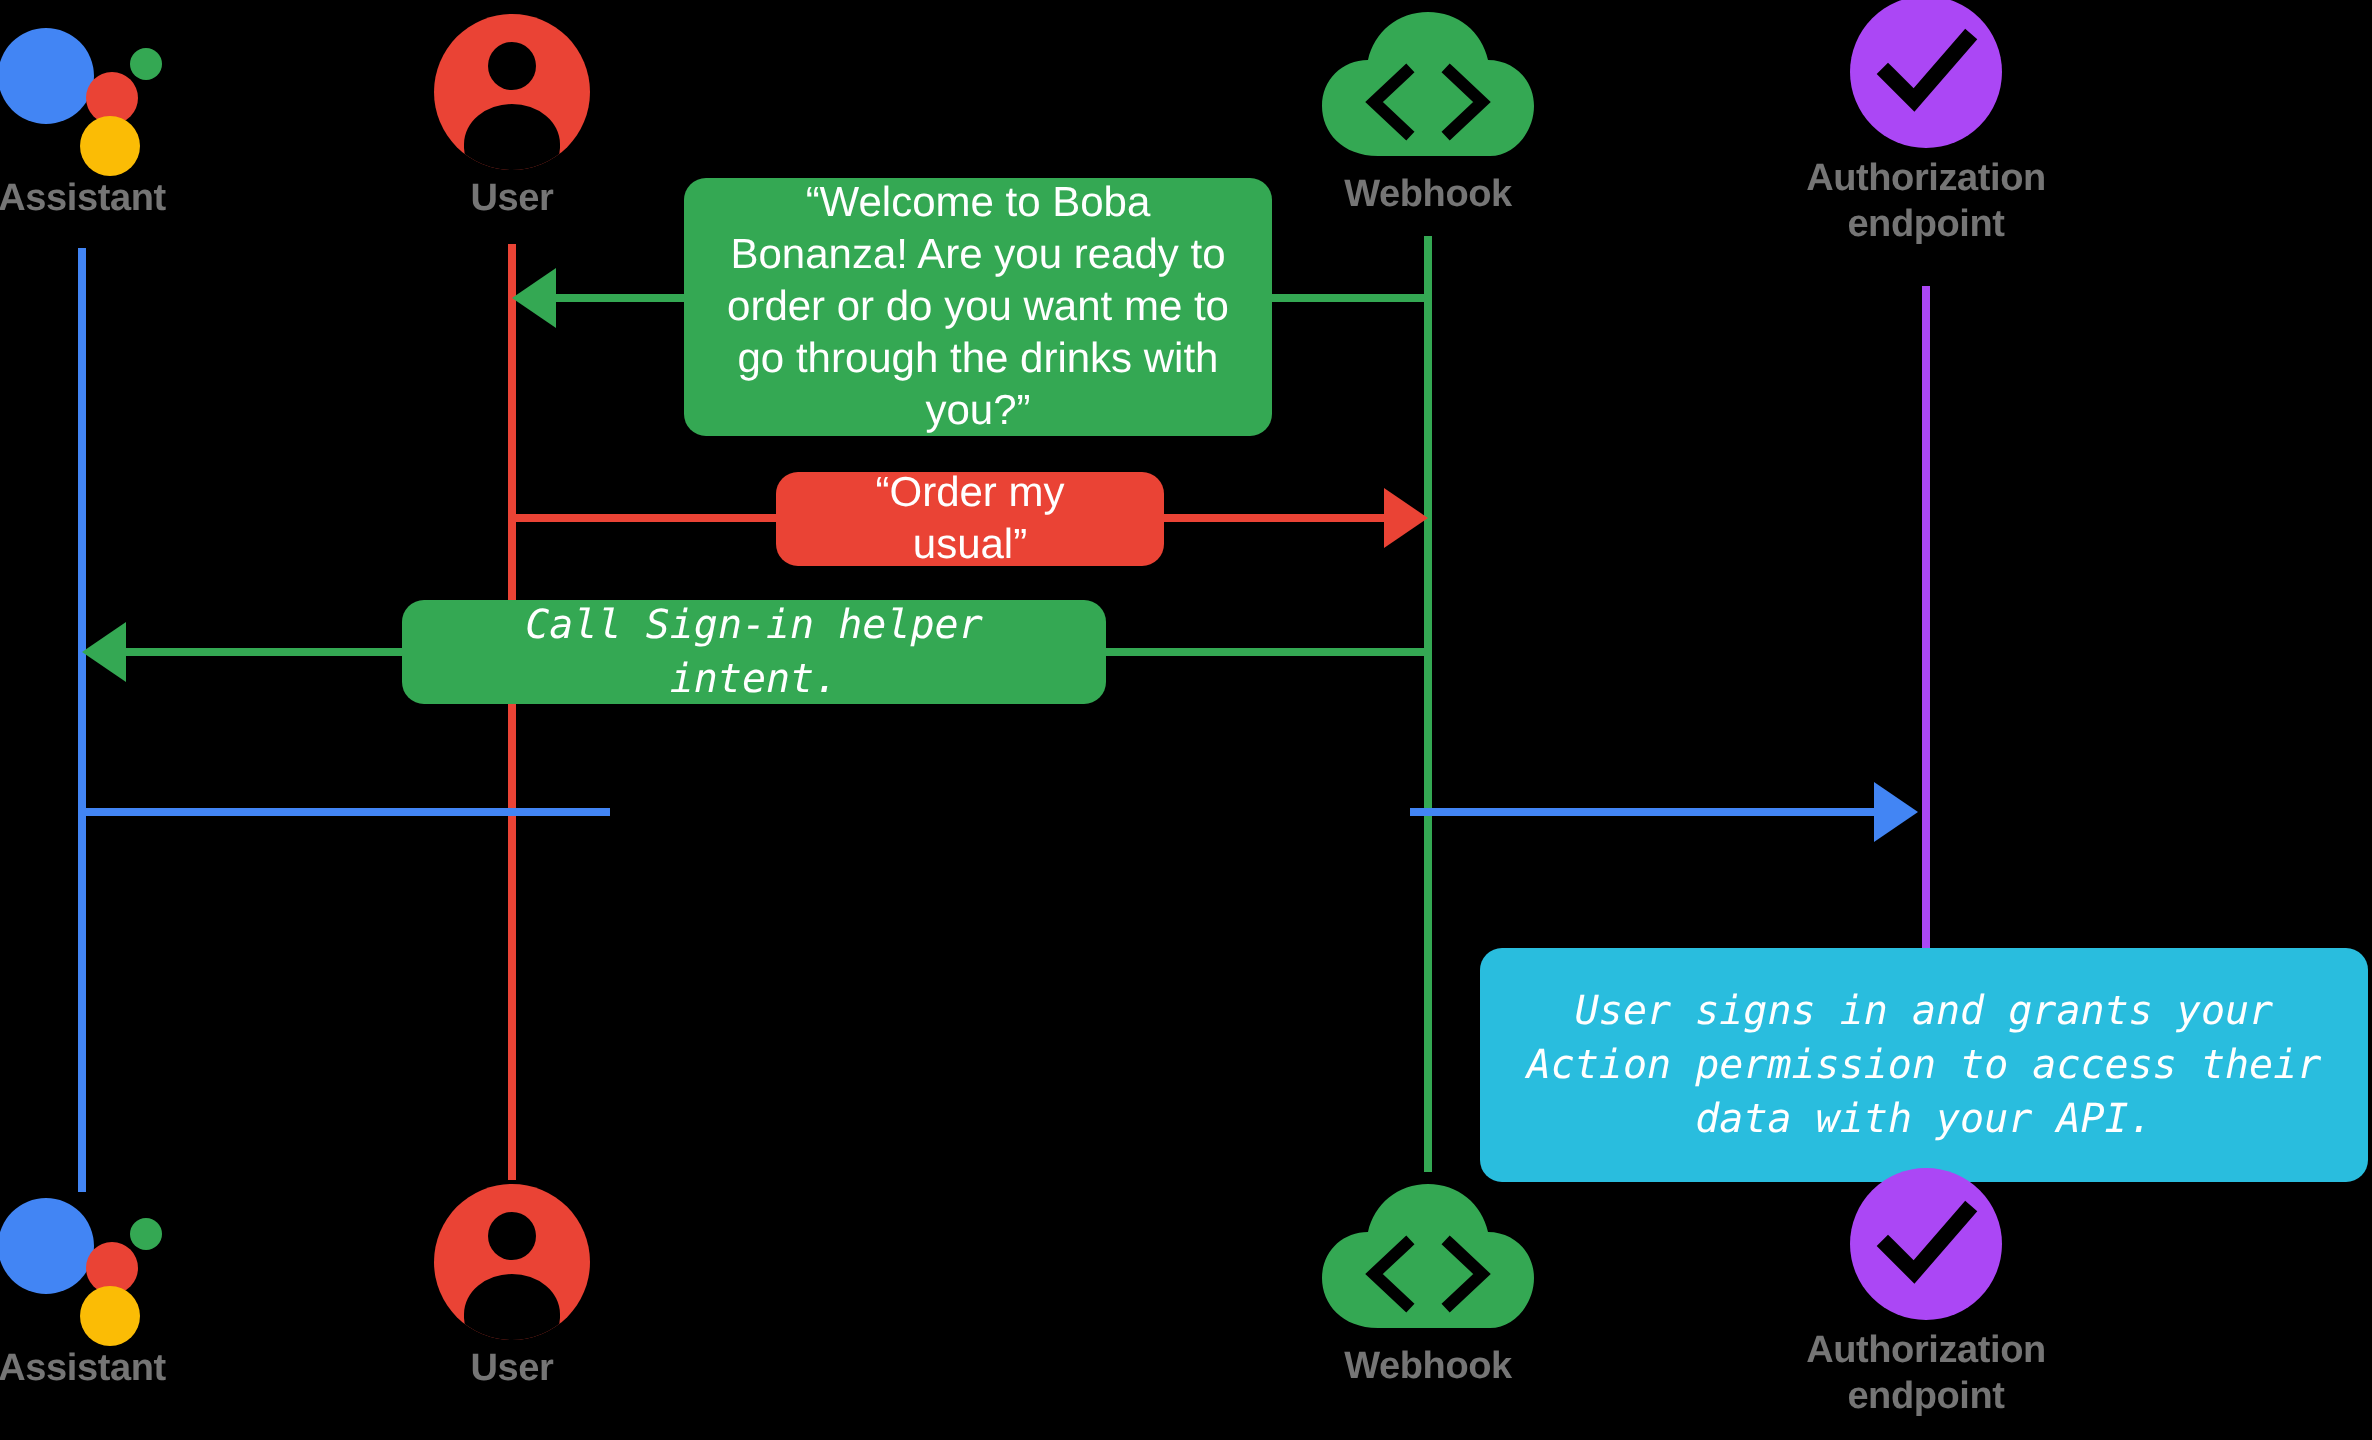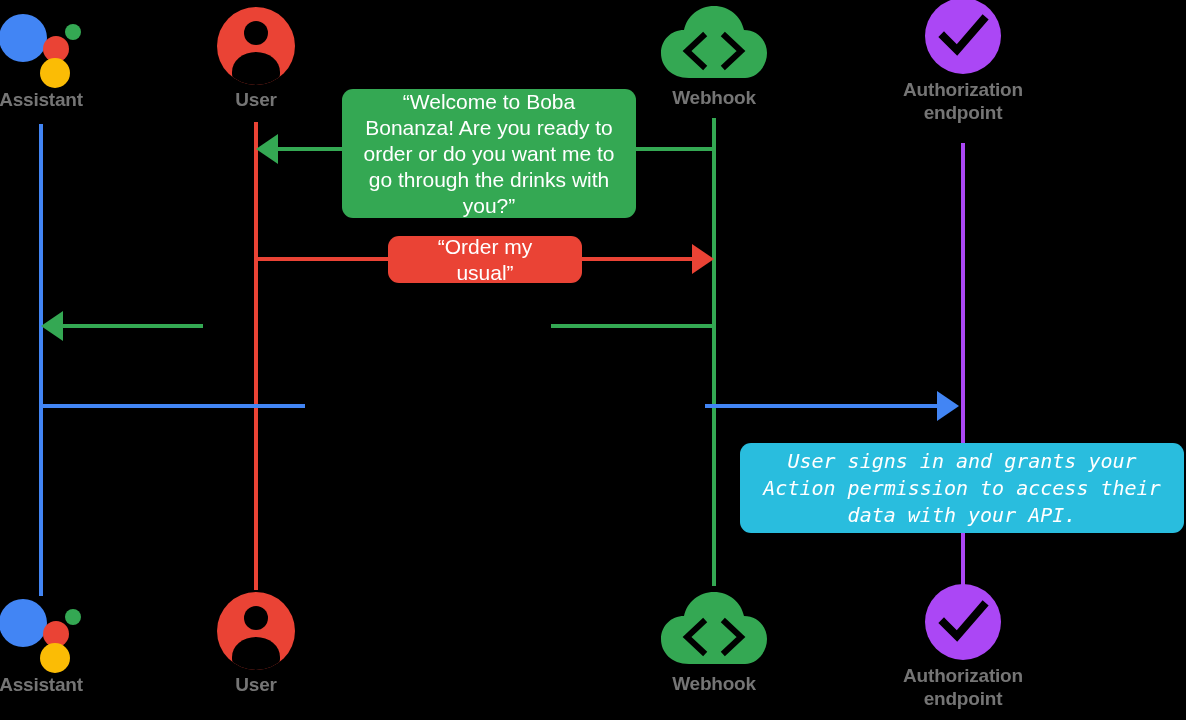--- a/index.html
+++ b/index.html
@@ -162,23 +162,26 @@
   <div class="arrowhead arrow-right" style="left:937px; top:391px; border-left-color:#4285F4;"></div>
 
   <div class="bubble bubble-sans" style="left:342px; top:89px; width:294px; height:129px; background:#34A853; padding:0 16px;">
     <span>“Welcome to Boba Bonanza! Are you ready to order or do you want me to go through the drinks with you?”</span>
   </div>
 
   <div class="bubble bubble-sans" style="left:388px; top:236px; width:194px; height:47px; background:#EA4335; padding:0 31px;">
     <span>“Order my usual”</span>
   </div>
 
-
-
-  <div class="bubble bubble-mono" style="left:740px; top:443px; width:444px; height:90px; background:#29BDDE; padding:0 16px;">
+  <div class="bubble bubble-mono" style="left:201px; top:300px; width:352px; height:52px; background:#34A853; padding:0 16px;">
+    <span>Call Sign-in helper intent.</span>
+  </div>
+
+
+  <div class="bubble bubble-mono" style="left:740px; top:474px; width:444px; height:117px; background:#29BDDE; padding:0 16px;">
     <span>User signs in and grants your Action permission to access their data with your API.</span>
   </div>
 
   <div class="actor" style="left:41px; top:4px;">
     <div class="icon-wrap">
       <div class="assistant-logo">
         <i class="dot-blue"></i>
         <i class="dot-red"></i>
         <i class="dot-green"></i>
         <i class="dot-yellow"></i>

